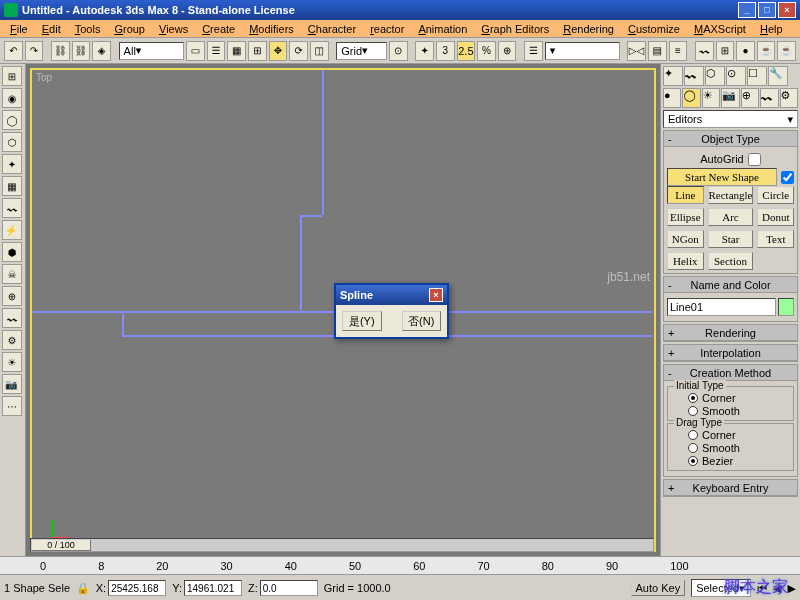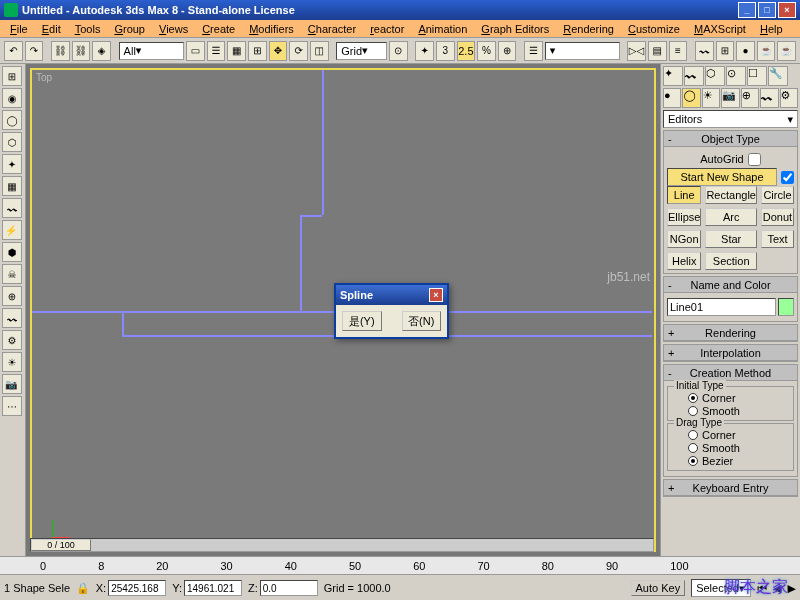--- a/index.html
+++ b/index.html
@@ -31,21 +31,21 @@
 .rp-tabs { display:flex; gap:1px; height:20px; margin-bottom:2px; }
 .rp-tab { width:20px; height:20px; border:1px solid #999; background:#ece9d8; }
 .rp-tab.a { background:#f7e07a; }
 .rp-row { display:flex; align-items:center; gap:2px; margin:2px 0; }
 .rp-dd { flex:1; height:18px; border:1px inset #999; background:#fff; padding:0 4px; display:flex; align-items:center; justify-content:space-between; }
 .rollout { border:1px solid #999; margin:2px 0; }
 .rollout-hdr { background:#c0c0c0; height:16px; display:flex; align-items:center; justify-content:center; border-bottom:1px solid #999; position:relative; }
 .rollout-hdr .pm { position:absolute; left:4px; }
 .rollout-body { padding:3px; }
 .shape-grid { display:grid; grid-template-columns:1fr 1fr 1fr; gap:4px; }
-.shape-btn { height:18px; border:1px outset #ccc; background:#ece9d8; display:flex; align-items:center; justify-content:center; }
+.shape-btn { height:18px; border:1px outset #ccc; background:#ece9d8; display:flex; align-items:center; justify-content:center;font-family:Liberation Serif, serif; }
 .shape-btn.sel { background:#f7e07a; border:1px inset #999; }
 .chk-row { display:flex; align-items:center; justify-content:center; gap:4px; height:18px; }
 .name-input { width:100%; height:18px; border:1px inset #999; background:#fff; padding:0 2px; display:flex; align-items:center; }
 .color-sw { width:18px; height:18px; background:#9f9; border:1px inset #999; }
 .fieldset { border:1px solid #999; padding:4px 4px 2px; margin:2px 0; position:relative; }
 .fieldset-lg { position:absolute; top:-7px; left:6px; background:#d4d0c8; padding:0 2px; font-size:10px; }
 .radio-row { display:flex; align-items:center; gap:4px; margin:1px 0 1px 16px; }
 .radio { width:10px; height:10px; border:1px solid #333; border-radius:50%; background:#fff; display:flex; align-items:center; justify-content:center; }
 .radio.on::after { content:""; width:4px; height:4px; background:#000; border-radius:50%; }
 .bottom-area { height:44px; background:#d4d0c8; border-top:1px solid #999; }

